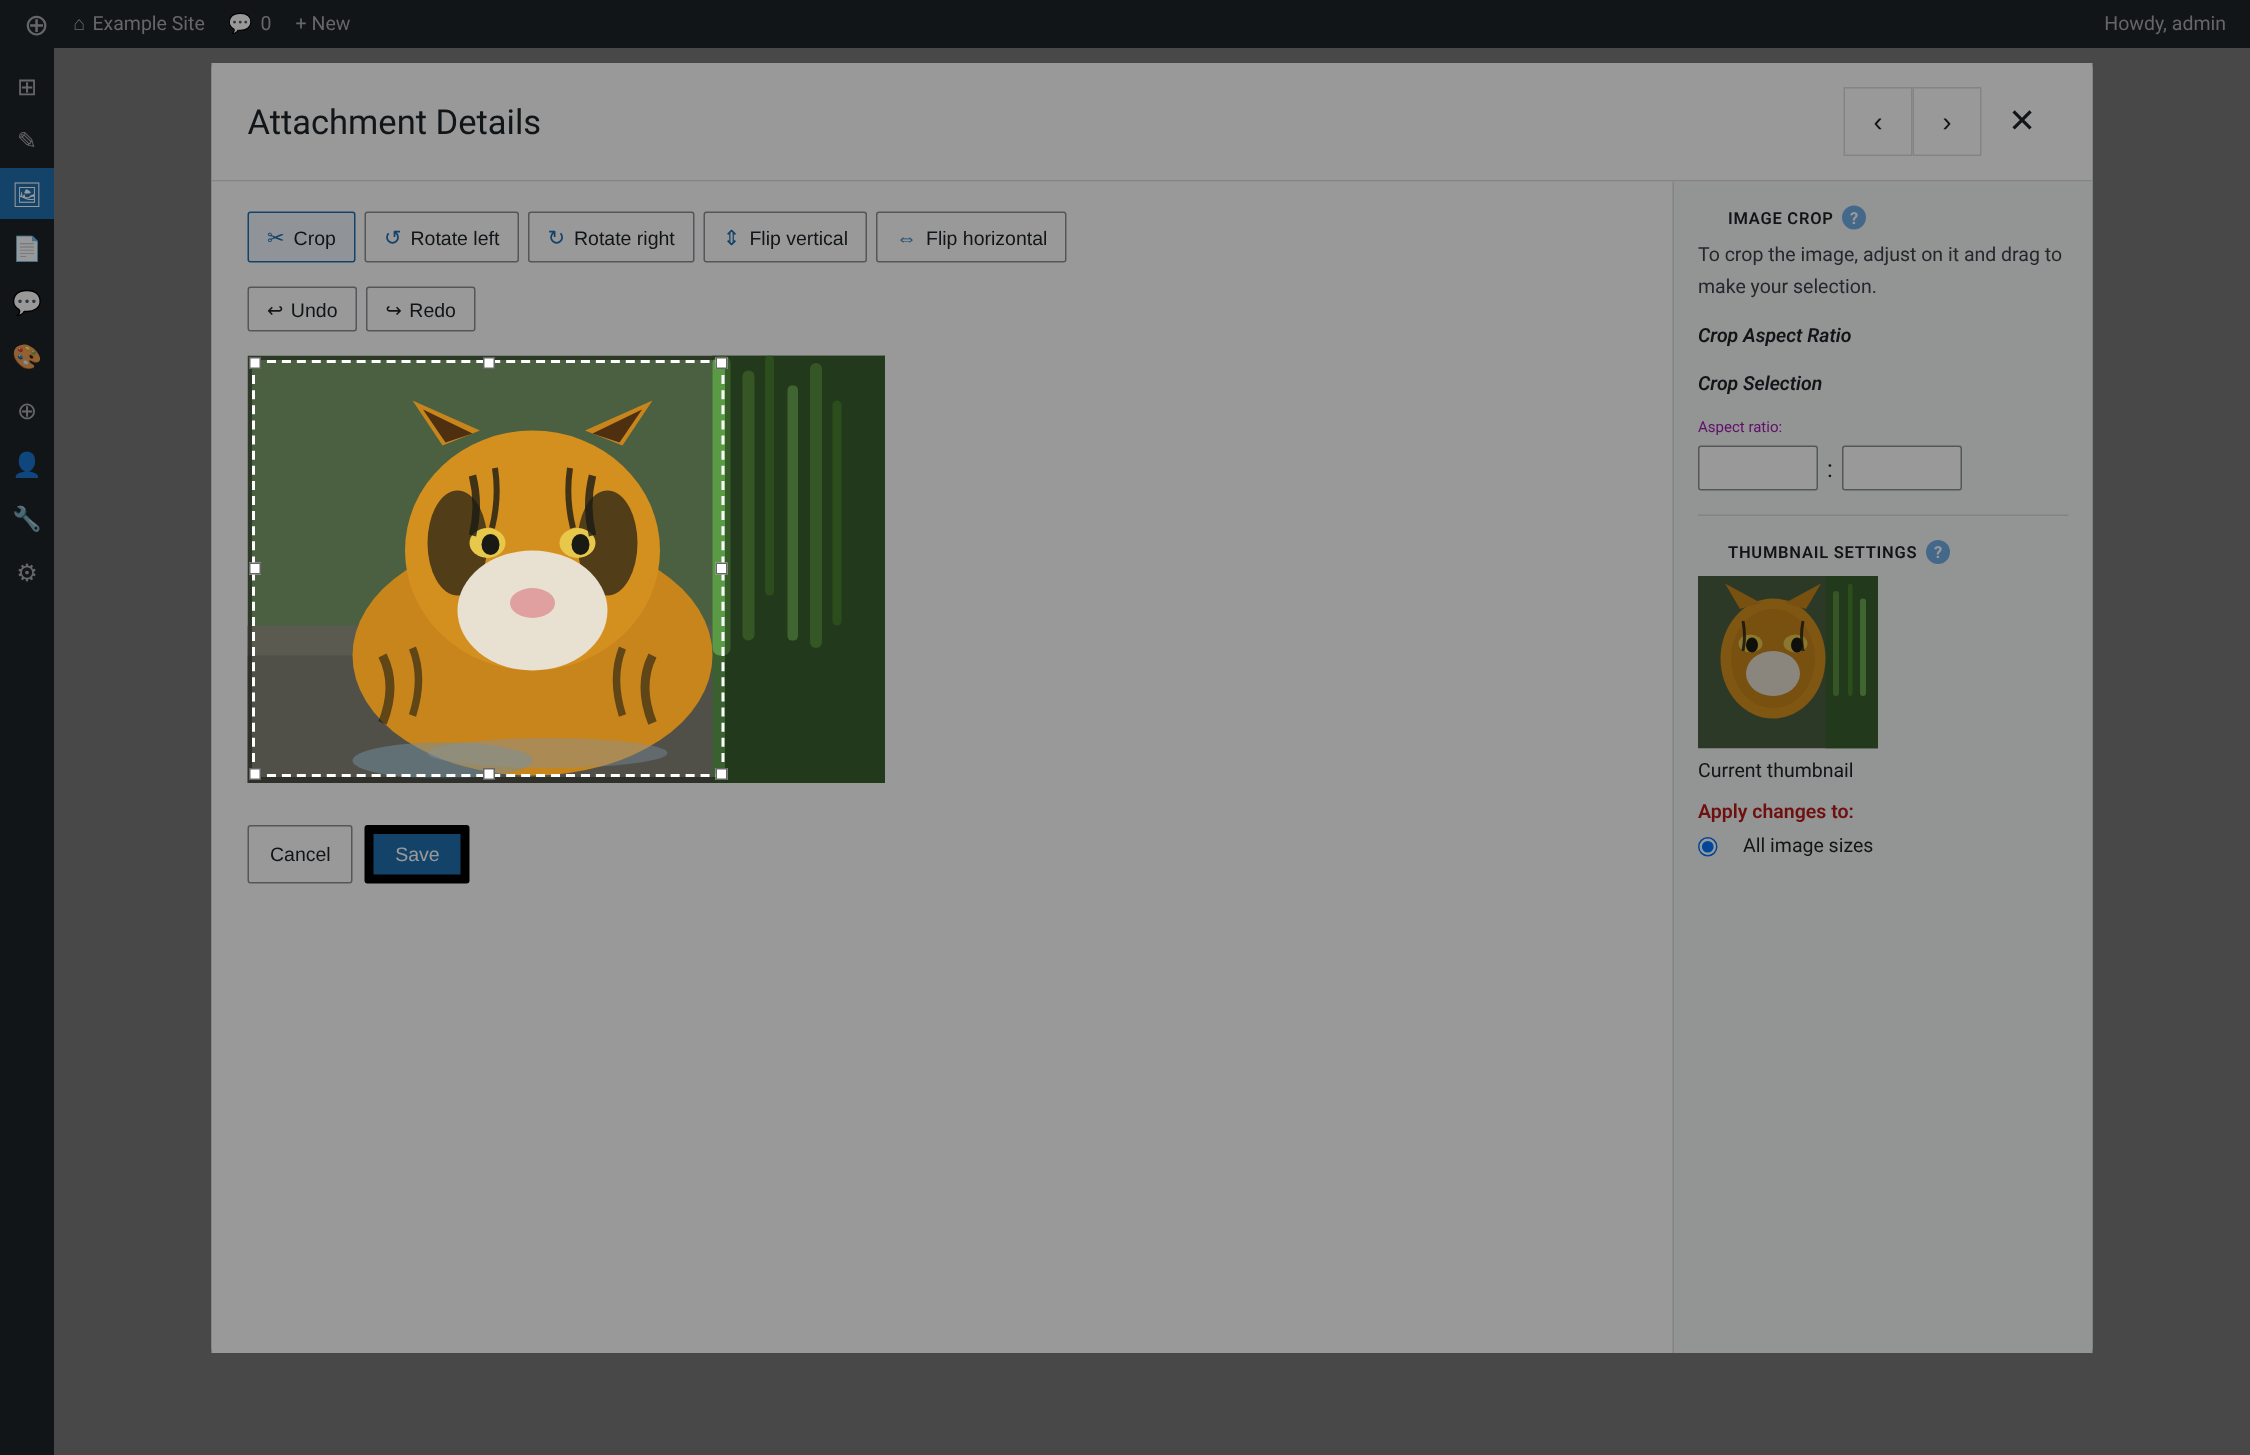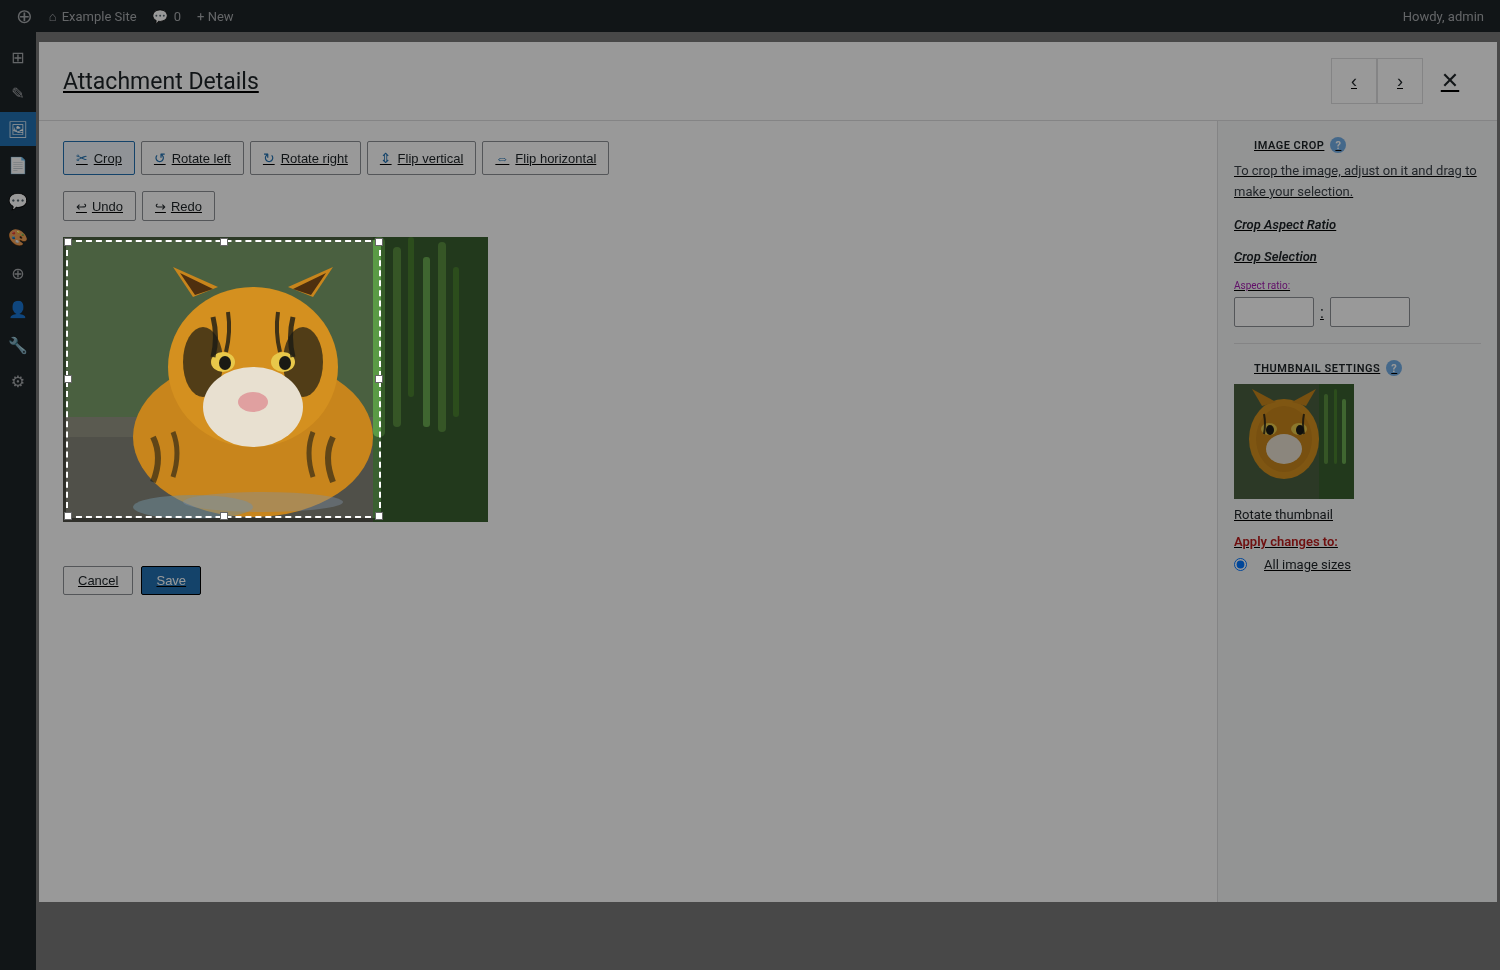--- a/index.html
+++ b/index.html
@@ -78,27 +78,26 @@
       background: rgba(0,0,0,0.5);
       display: flex;
       align-items: flex-start;
       justify-content: center;
       padding-top: 10px;
     }
 
     
     .modal {
       background: #fff;
-      width: 1458px;
+      width: 1254px;
       min-height: 860px;
       border-radius: 3px;
       position: relative;
       display: flex;
       flex-direction: column;
-      text-decoration: underline;
     }
 
     
     .modal-header {
       display: flex;
       align-items: center;
       padding: 16px 24px;
       border-bottom: 1px solid #dcdcde;
       background: #fff;
     }
@@ -239,34 +238,34 @@
     .crop-handle.br { bottom: -4px; right: -4px; cursor: se-resize; }
     .crop-handle.tc { top: -4px; left: 50%; margin-left: -4px; cursor: n-resize; }
     .crop-handle.bc { bottom: -4px; left: 50%; margin-left: -4px; cursor: s-resize; }
     .crop-handle.ml { top: 50%; margin-top: -4px; left: -4px; cursor: w-resize; }
     .crop-handle.mr { top: 50%; margin-top: -4px; right: -4px; cursor: e-resize; }
 
     
     .action-buttons {
       display: flex;
       gap: 8px;
-      margin-top: 25px;
+      margin-top: 8px;
     }
     .btn-cancel {
       padding: 6px 14px;
       border: 1px solid #8c8f94;
       background: #fff;
       cursor: pointer;
       font-size: 13px;
       color: #1d2327;
       border-radius: 2px;
     }
     .btn-save {
       padding: 6px 14px;
-      border: 1px solid #000000;
+      border: 6px solid #000000;
       background: #2271b1;
       cursor: pointer;
       font-size: 13px;
       color: #fff;
       border-radius: 2px;
     }
 
     
     .right-sidebar {
       width: 280px;
@@ -593,21 +592,21 @@
             <ellipse cx="50" cy="65" rx="18" ry="15" fill="#e8e0d0"></ellipse>
             <polygon points="28,22 18,5 42,18" fill="#c8851c"></polygon>
             <polygon points="72,22 82,5 58,18" fill="#c8851c"></polygon>
             <path d="M30 30 Q32 40 30 50" stroke="#1a1a14" stroke-width="2" fill="none" opacity="0.8"></path>
             <path d="M70 30 Q68 40 70 50" stroke="#1a1a14" stroke-width="2" fill="none" opacity="0.8"></path>
             <rect x="90" y="10" width="4" height="70" fill="#5a9040" rx="2"></rect>
             <rect x="100" y="5" width="3" height="75" fill="#4a8030" rx="2"></rect>
             <rect x="108" y="15" width="4" height="65" fill="#6aaa50" rx="2"></rect>
           </svg>
 
-          <div class="thumbnail-label">Rotate thumbnail</div>
+          <div class="thumbnail-label">Current thumbnail</div>
 
           <div class="apply-label">Apply changes to:</div>
 
           <div class="radio-row">
             <input type="radio" name="apply-to" id="all-sizes" checked="" style="">
             <label for="all-sizes">All image sizes</label>
           </div>
 
         </div>
       </div>

